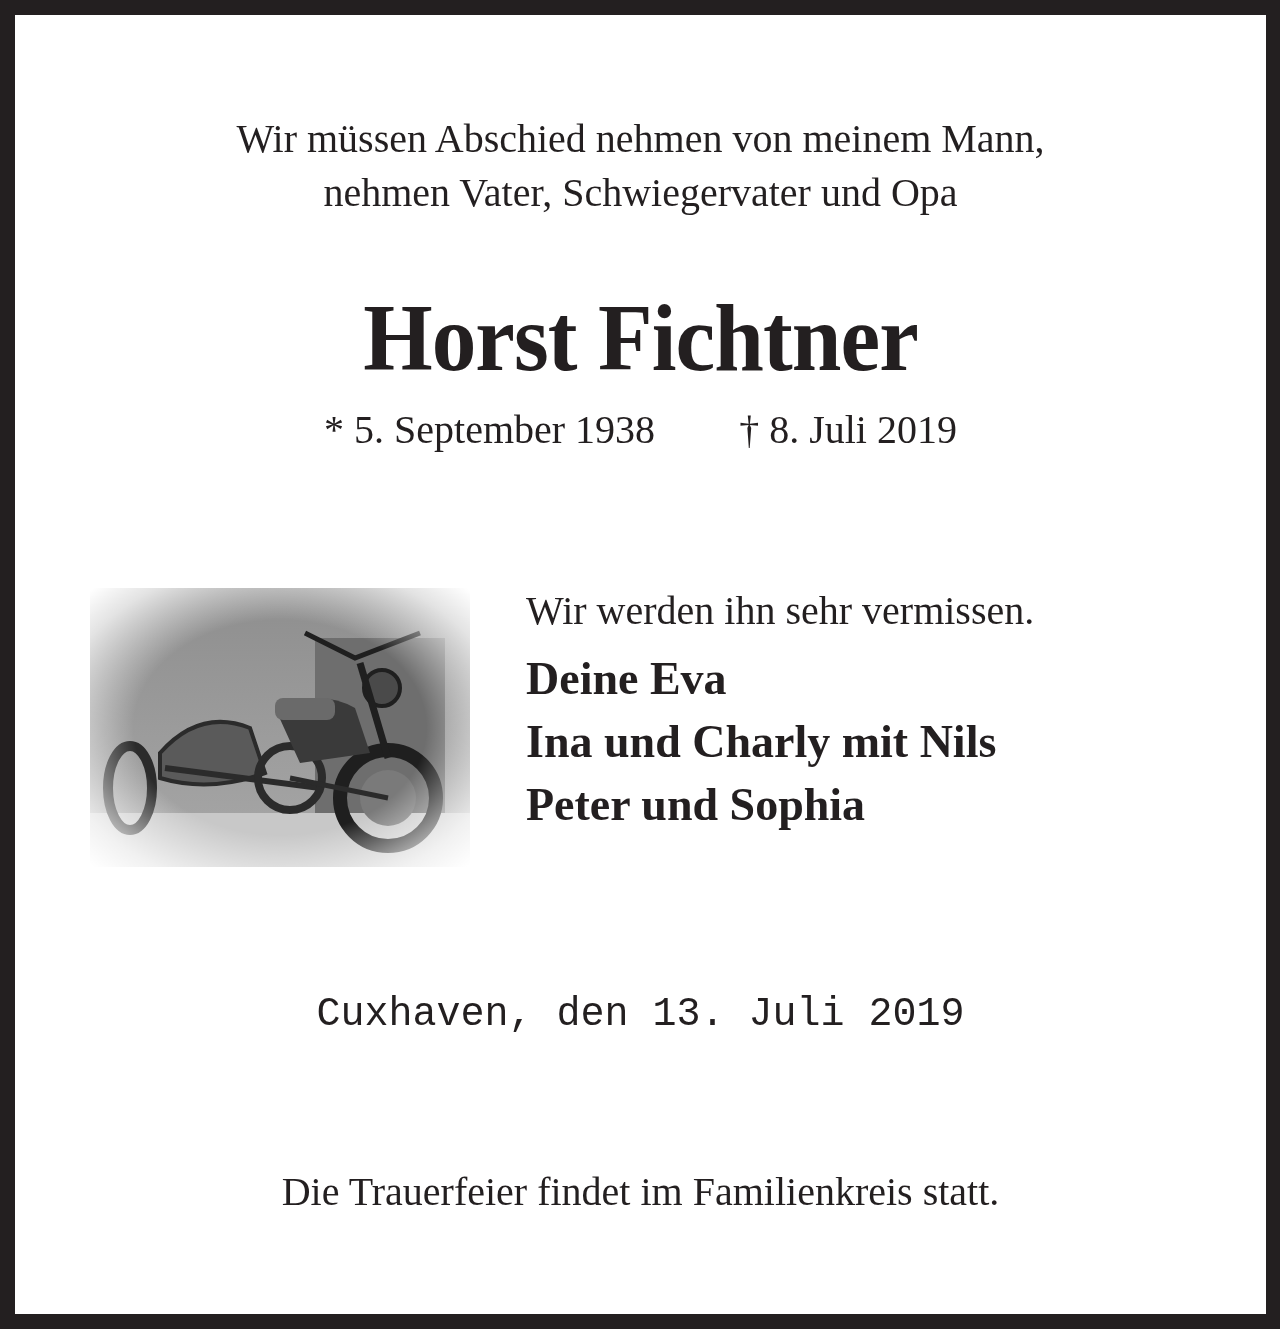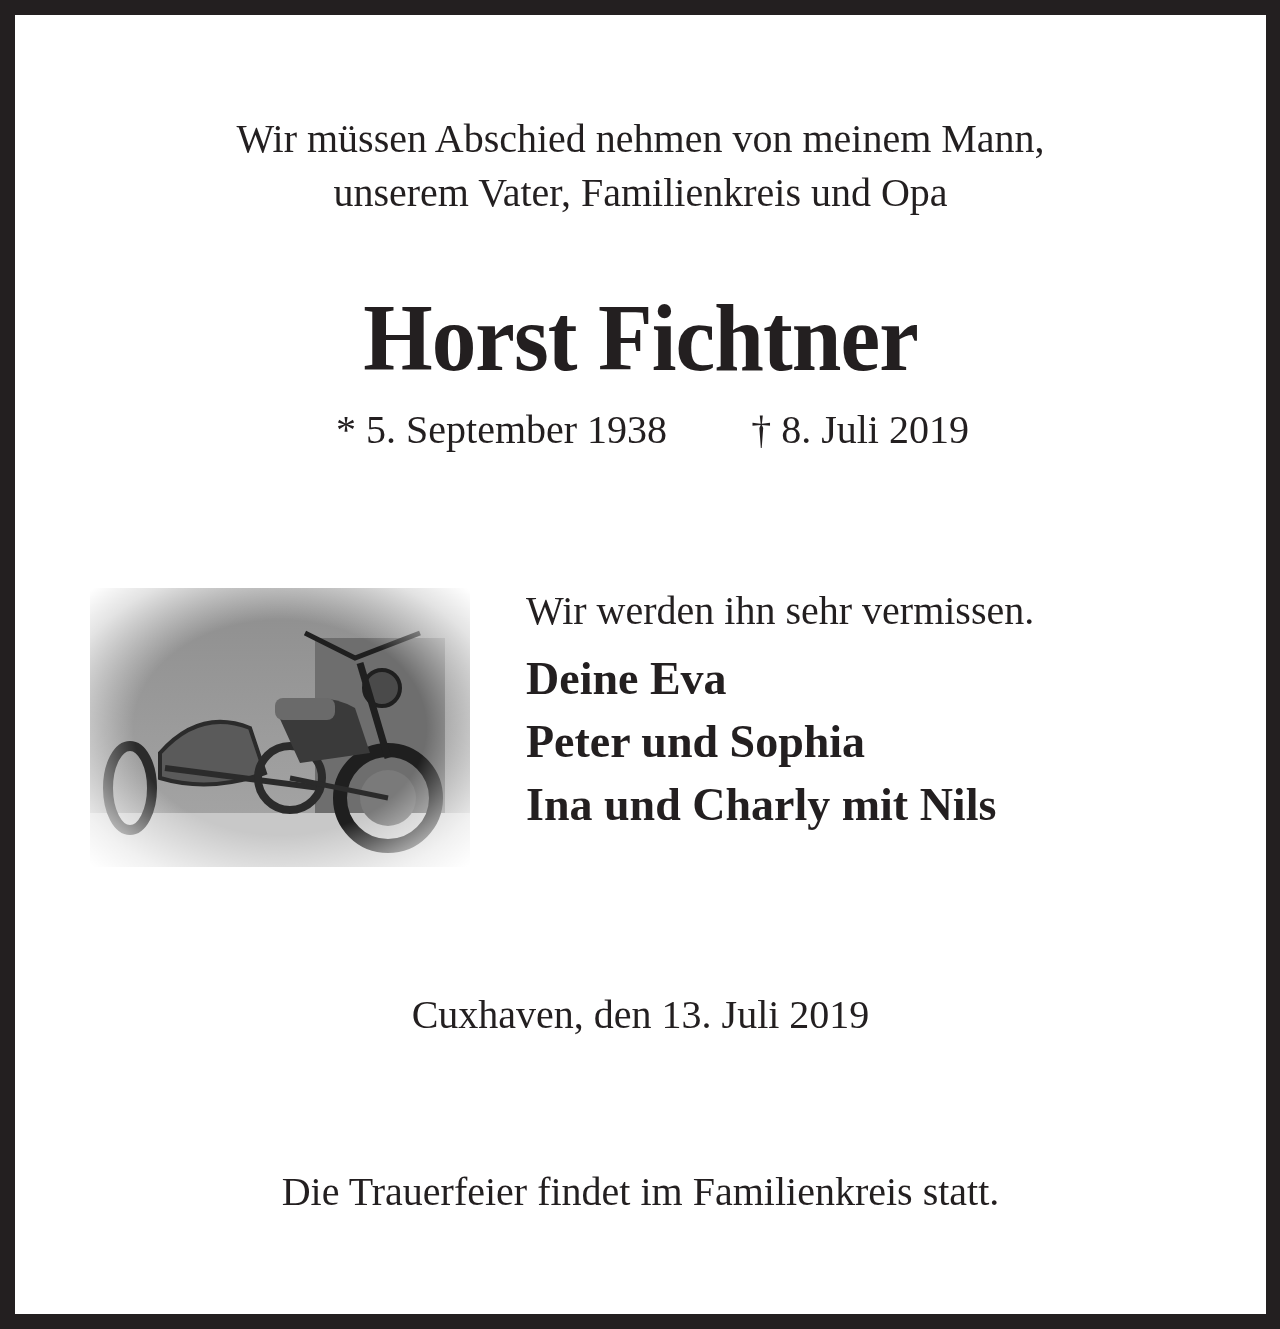--- a/index.html
+++ b/index.html
@@ -13,42 +13,42 @@
   }
   .card {
     position: absolute;
     left: 15px; top: 15px;
     width: 1251px; height: 1299px;
     background: #ffffff;
   }
   .t { position: absolute; left: 0; width: 100%; text-align: center; white-space: nowrap; }
   .intro { top: 97px; font-size: 40px; line-height: 54px; }
   .name { top: 268px; font-size: 96px; font-weight: bold; letter-spacing: -1px; line-height: 110px; transform: scaleX(0.93); }
-  .dates { top: 390px; font-size: 40px; line-height: 50px; padding-left: 12px; }
+  .dates { top: 390px; font-size: 40px; line-height: 50px; }
   .dates .gap { display: inline-block; width: 84px; }
   .photo {
     position: absolute; left: 75px; top: 573px; width: 380px; height: 279px;
     background: #9b9b9b; overflow: hidden;
   }
   .photo svg { position: absolute; left: 0; top: 0; }
   .right { position: absolute; left: 511px; top: 563px; text-align: left; white-space: nowrap; margin-top: 8px; }
   .miss { font-size: 40px; line-height: 50px; }
   .sigs { margin-top: 11px; }
   .sig { font-size: 46px; font-weight: bold; line-height: 63px; }
-  .place { top: 975px; font-size: 40px; line-height: 50px; }
+  .place { top: 975px; font-size: 40px; line-height: 50px; font-family: Liberation Mono, monospace; }
   .closing { top: 1152px; font-size: 40px; line-height: 50px; }
 </style>
 </head>
 <body>
 
 <div class="card">
 
   <div class="t intro">
     <div>Wir müssen Abschied nehmen von meinem Mann,</div>
-    <div>unserem Vater, Familienkreis und Opa</div>
+    <div>nehmen Vater, Schwiegervater und Opa</div>
   </div>
 
   <div class="t name">Horst Fichtner</div>
 
   <div class="t dates">
     <span>* 5. September 1938</span><span class="gap"></span><span>† 8. Juli 2019</span>
   </div>
 
   <div class="photo">
     <svg width="380" height="279" viewBox="0 0 380 279" xmlns="http://www.w3.org/2000/svg">
@@ -81,22 +81,22 @@
       <path d="M270 75 L298 170" stroke="#1f1f1f" stroke-width="7"></path>
       <path d="M200 190 L298 210" stroke="#2b2b2b" stroke-width="5"></path>
       <rect width="380" height="279" fill="url(#vig)"></rect>
     </svg>
   </div>
 
   <div class="right">
     <div class="miss">Wir werden ihn sehr vermissen.</div>
     <div class="sigs">
       <div class="sig">Deine Eva</div>
+      <div class="sig">Ina und Charly mit Nils</div>
       <div class="sig">Peter und Sophia</div>
-      <div class="sig">Ina und Charly mit Nils</div>
     </div>
   </div>
 
   <div class="t place">Cuxhaven, den 13. Juli 2019</div>
 
   <div class="t closing">Die Trauerfeier findet im Familienkreis statt.</div>
 
 </div>
 
 </body></html>

